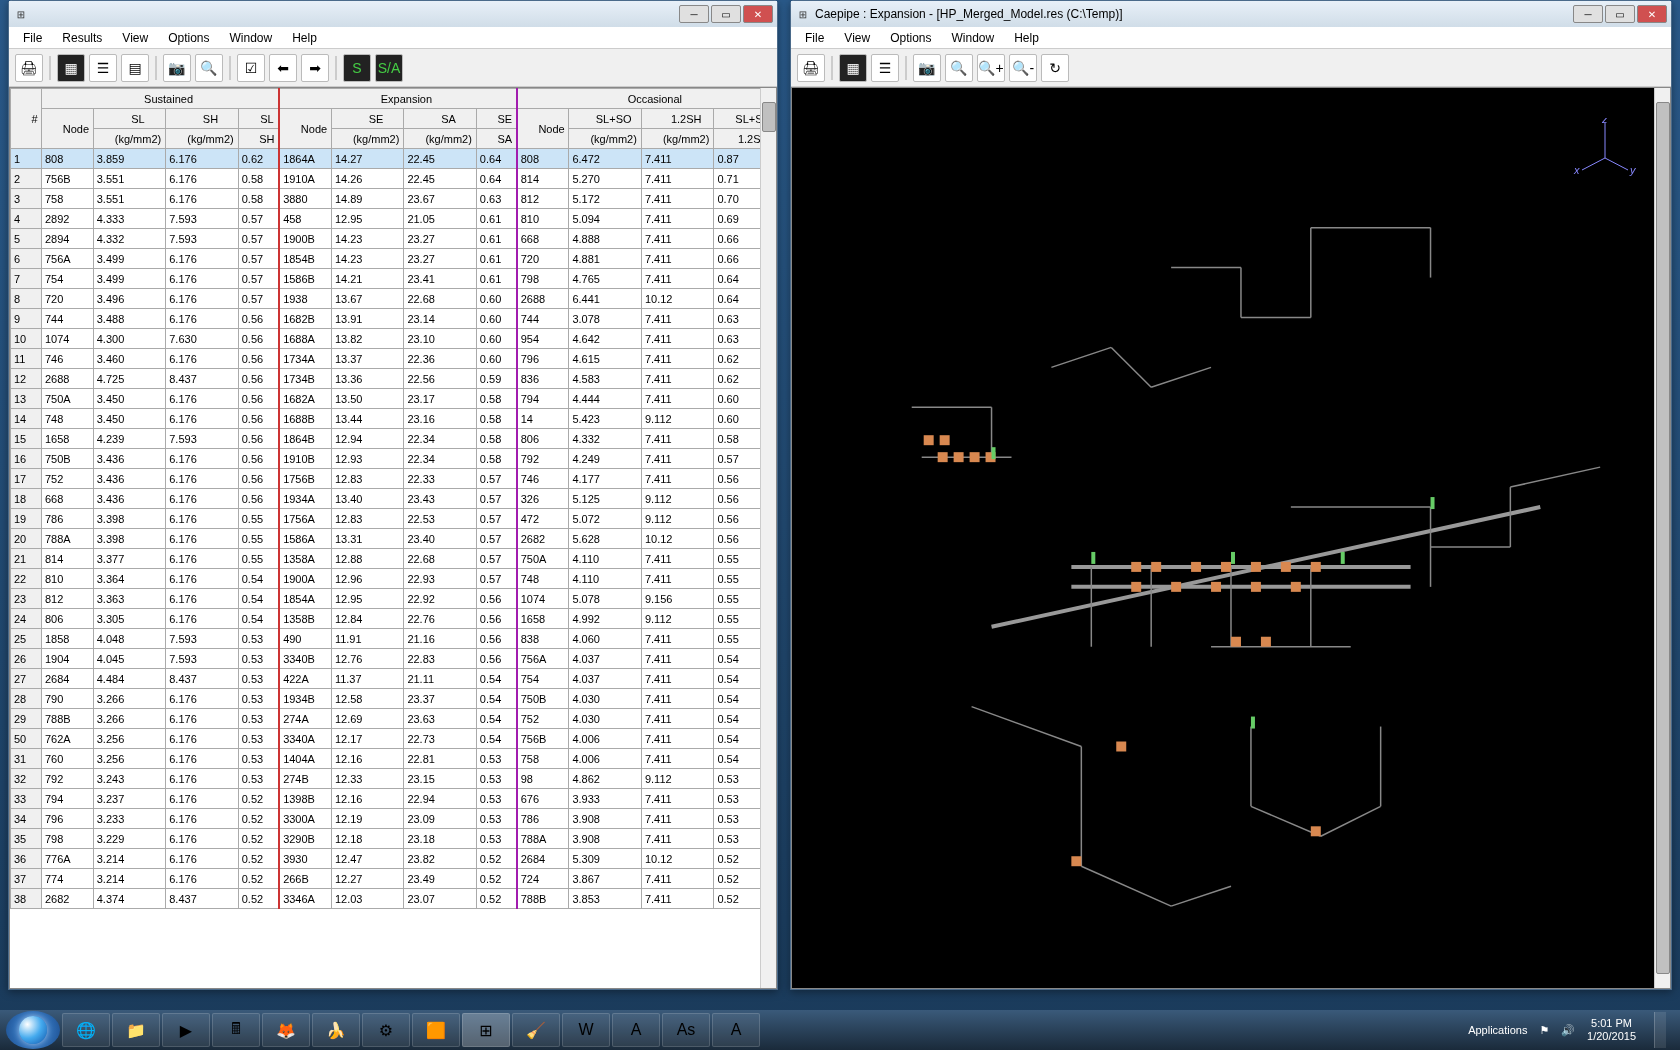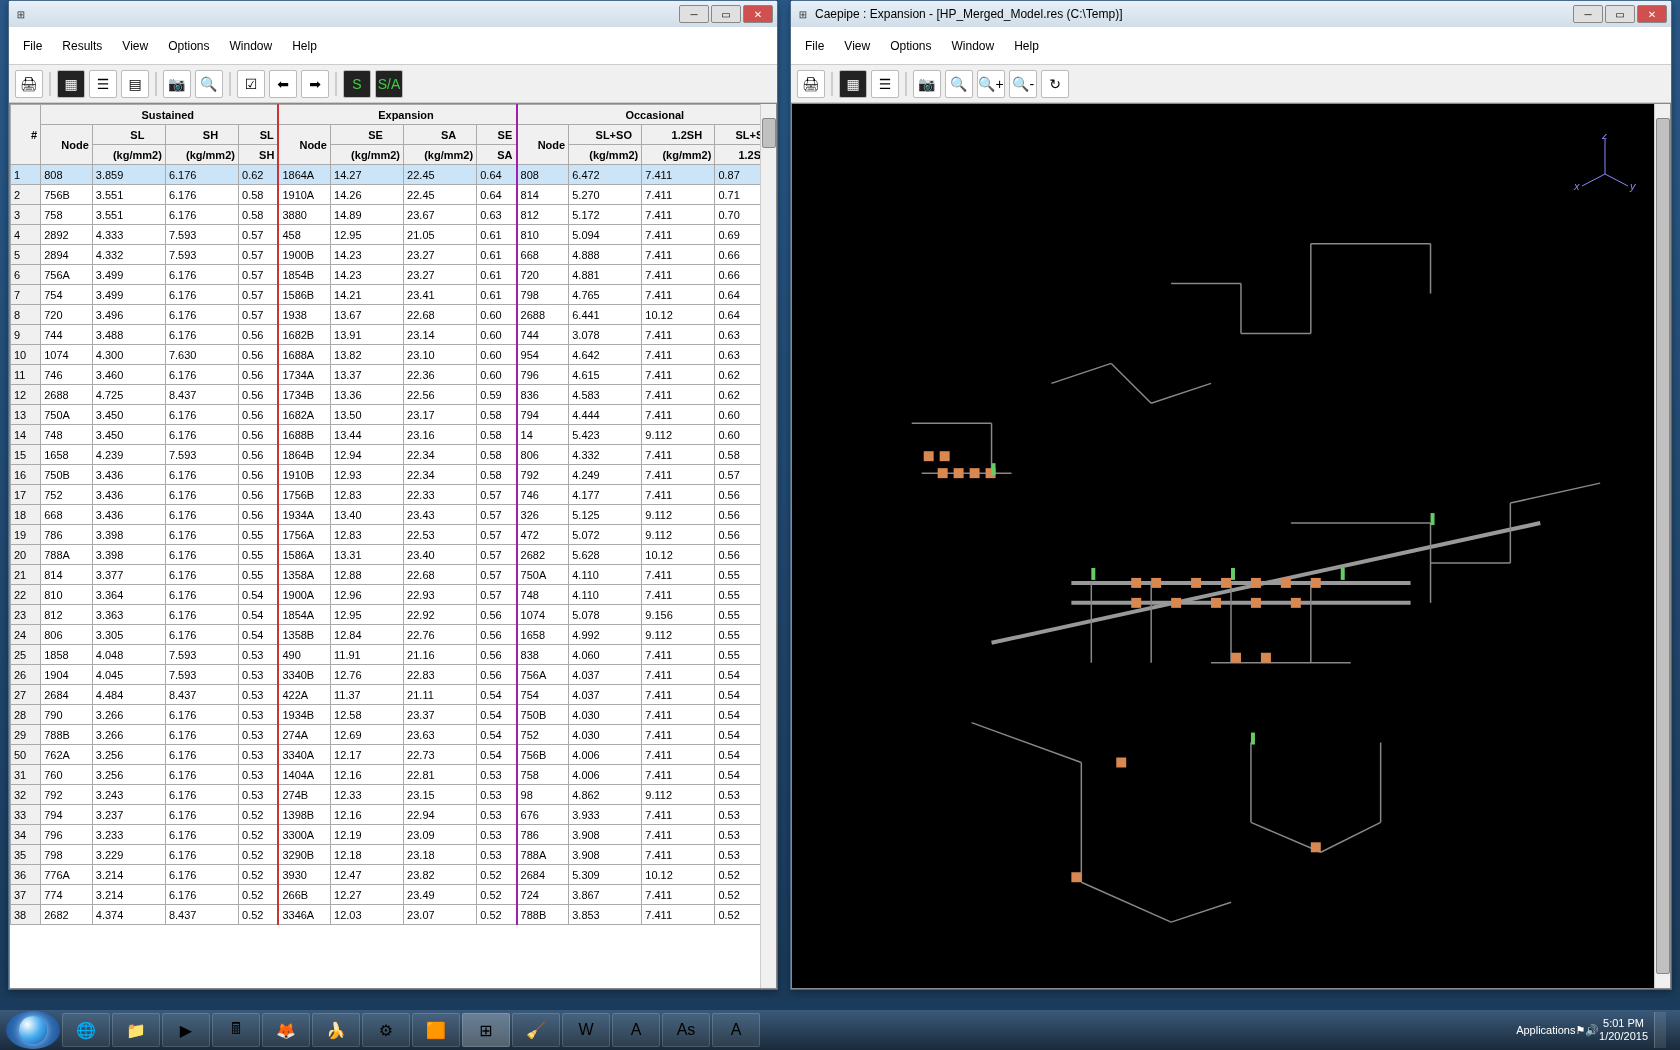--- a/index.html
+++ b/index.html
@@ -16,35 +16,35 @@
     display: flex; align-items: center; justify-content: space-between; padding: 0 4px; font-size: 12px;
   }
   .title-left { display:flex; align-items:center; gap:4px; }
   .win-icon { width:16px; height:16px; display:inline-flex; align-items:center; justify-content:center; font-size:10px; color:#333;}
   .win-controls { display:flex; gap:0; }
   .win-btn {
     width: 30px; height: 18px; border: 1px solid #888; background: #e0e0e0; display:flex; align-items:center; justify-content:center;
     font-size:10px; cursor:pointer; border-radius:2px; margin-left:2px;
   }
   .win-btn.close { background:#d05050; color:#fff;}
-  .menubar { height: 38px; background:#fff; border-bottom:1px solid #ccc; display:flex; align-items:center; padding:0 4px; font-size:12px;}
+  .menubar { height: 22px; background:#fff; border-bottom:1px solid #ccc; display:flex; align-items:center; padding:0 4px; font-size:12px;}
   .menu-item { padding: 2px 10px; cursor:pointer; color:#000;}
   .toolbar { height: 38px; background:#f0f0f0; border-bottom:1px solid #ccc; display:flex; align-items:center; padding:0 6px; gap:4px;}
   .tool-btn { width:28px; height:28px; border:1px solid #bbb; background:#fff; display:flex; align-items:center; justify-content:center; cursor:pointer; font-size:14px; border-radius:2px;}
   .tool-btn.dark { background:#222; color:#fff;}
   .tool-sep { width:2px; height:24px; background:#ccc; margin:0 2px;}
   .content { flex:1; background:#fff; overflow:hidden; position:relative; border:1px solid #888;}
   
   
   .tbl-wrap { width:100%; height:100%; overflow:auto; }
   table.stress { border-collapse:collapse; font-size:11px; width:100%; }
   table.stress th, table.stress td {
     border: 1px solid #aaa; padding: 2px 3px; text-align:left; background:#fff; white-space:nowrap; height:20px;
   }
-  table.stress th { background:#f0f0f0; font-weight:bold; text-align:center;padding-left:20px;}
+  table.stress th { background:#f0f0f0; font-weight:normal; text-align:center;padding-left:20px;}
   table.stress .grp-exp-l { border-left:2px solid #cc3333;}
   table.stress .grp-exp-r { border-right:2px solid #a21caf;}
   tr.selected td { background:#cce4f7 !important;}
   table.stress td:first-child { background:#f0f0f0; text-align:left;}
   
   
   .viewport { width:100%; height:100%; background:#000; position:relative; }
   .axes { position:absolute; right:30px; top:30px; font-size:11px; }
   .axes-line { stroke:#88f; stroke-width:1; }
   .axes-text { fill:#88f; font-style:italic; }
@@ -61,21 +61,21 @@
     background:linear-gradient(to bottom,#3a5a7a,#1a2a3a);
     display:flex; align-items:center; padding:0 6px; gap:2px;
   }
   .start-btn {
     width:54px; height:38px; border-radius:50%; background:radial-gradient(circle,#4a9aea,#1a4a8a);
     display:flex; align-items:center; justify-content:center; cursor:pointer;
   }
   .orb { width:28px; height:28px; border-radius:50%; background:radial-gradient(circle at 30% 30%,#fff,#4ae,#15a); box-shadow:0 0 6px rgba(255,255,255,.5);}
   .task-item { width:48px; height:34px; background:rgba(255,255,255,.08); border:1px solid rgba(255,255,255,.15); border-radius:2px; display:flex; align-items:center; justify-content:center; cursor:pointer; font-size:16px;}
   .task-item.active { background:rgba(255,255,255,.25);}
-  .tray { margin-left:auto; display:flex; align-items:center; gap:0; color:#fff; font-size:11px; padding-right:8px;}
+  .tray { margin-left:auto; display:flex; align-items:center; gap:12px; color:#fff; font-size:11px; padding-right:8px;}
   .tray-time { text-align:center; line-height:13px;}
   .notif-btn { width:12px; height:36px; background:rgba(255,255,255,.1); border-left:1px solid rgba(255,255,255,.2); margin-left:6px; cursor:pointer;}
 </style>
 </head>
 <body>
 
 <div class="desktop">
 
   <div class="window win-left">
     <div class="titlebar">

